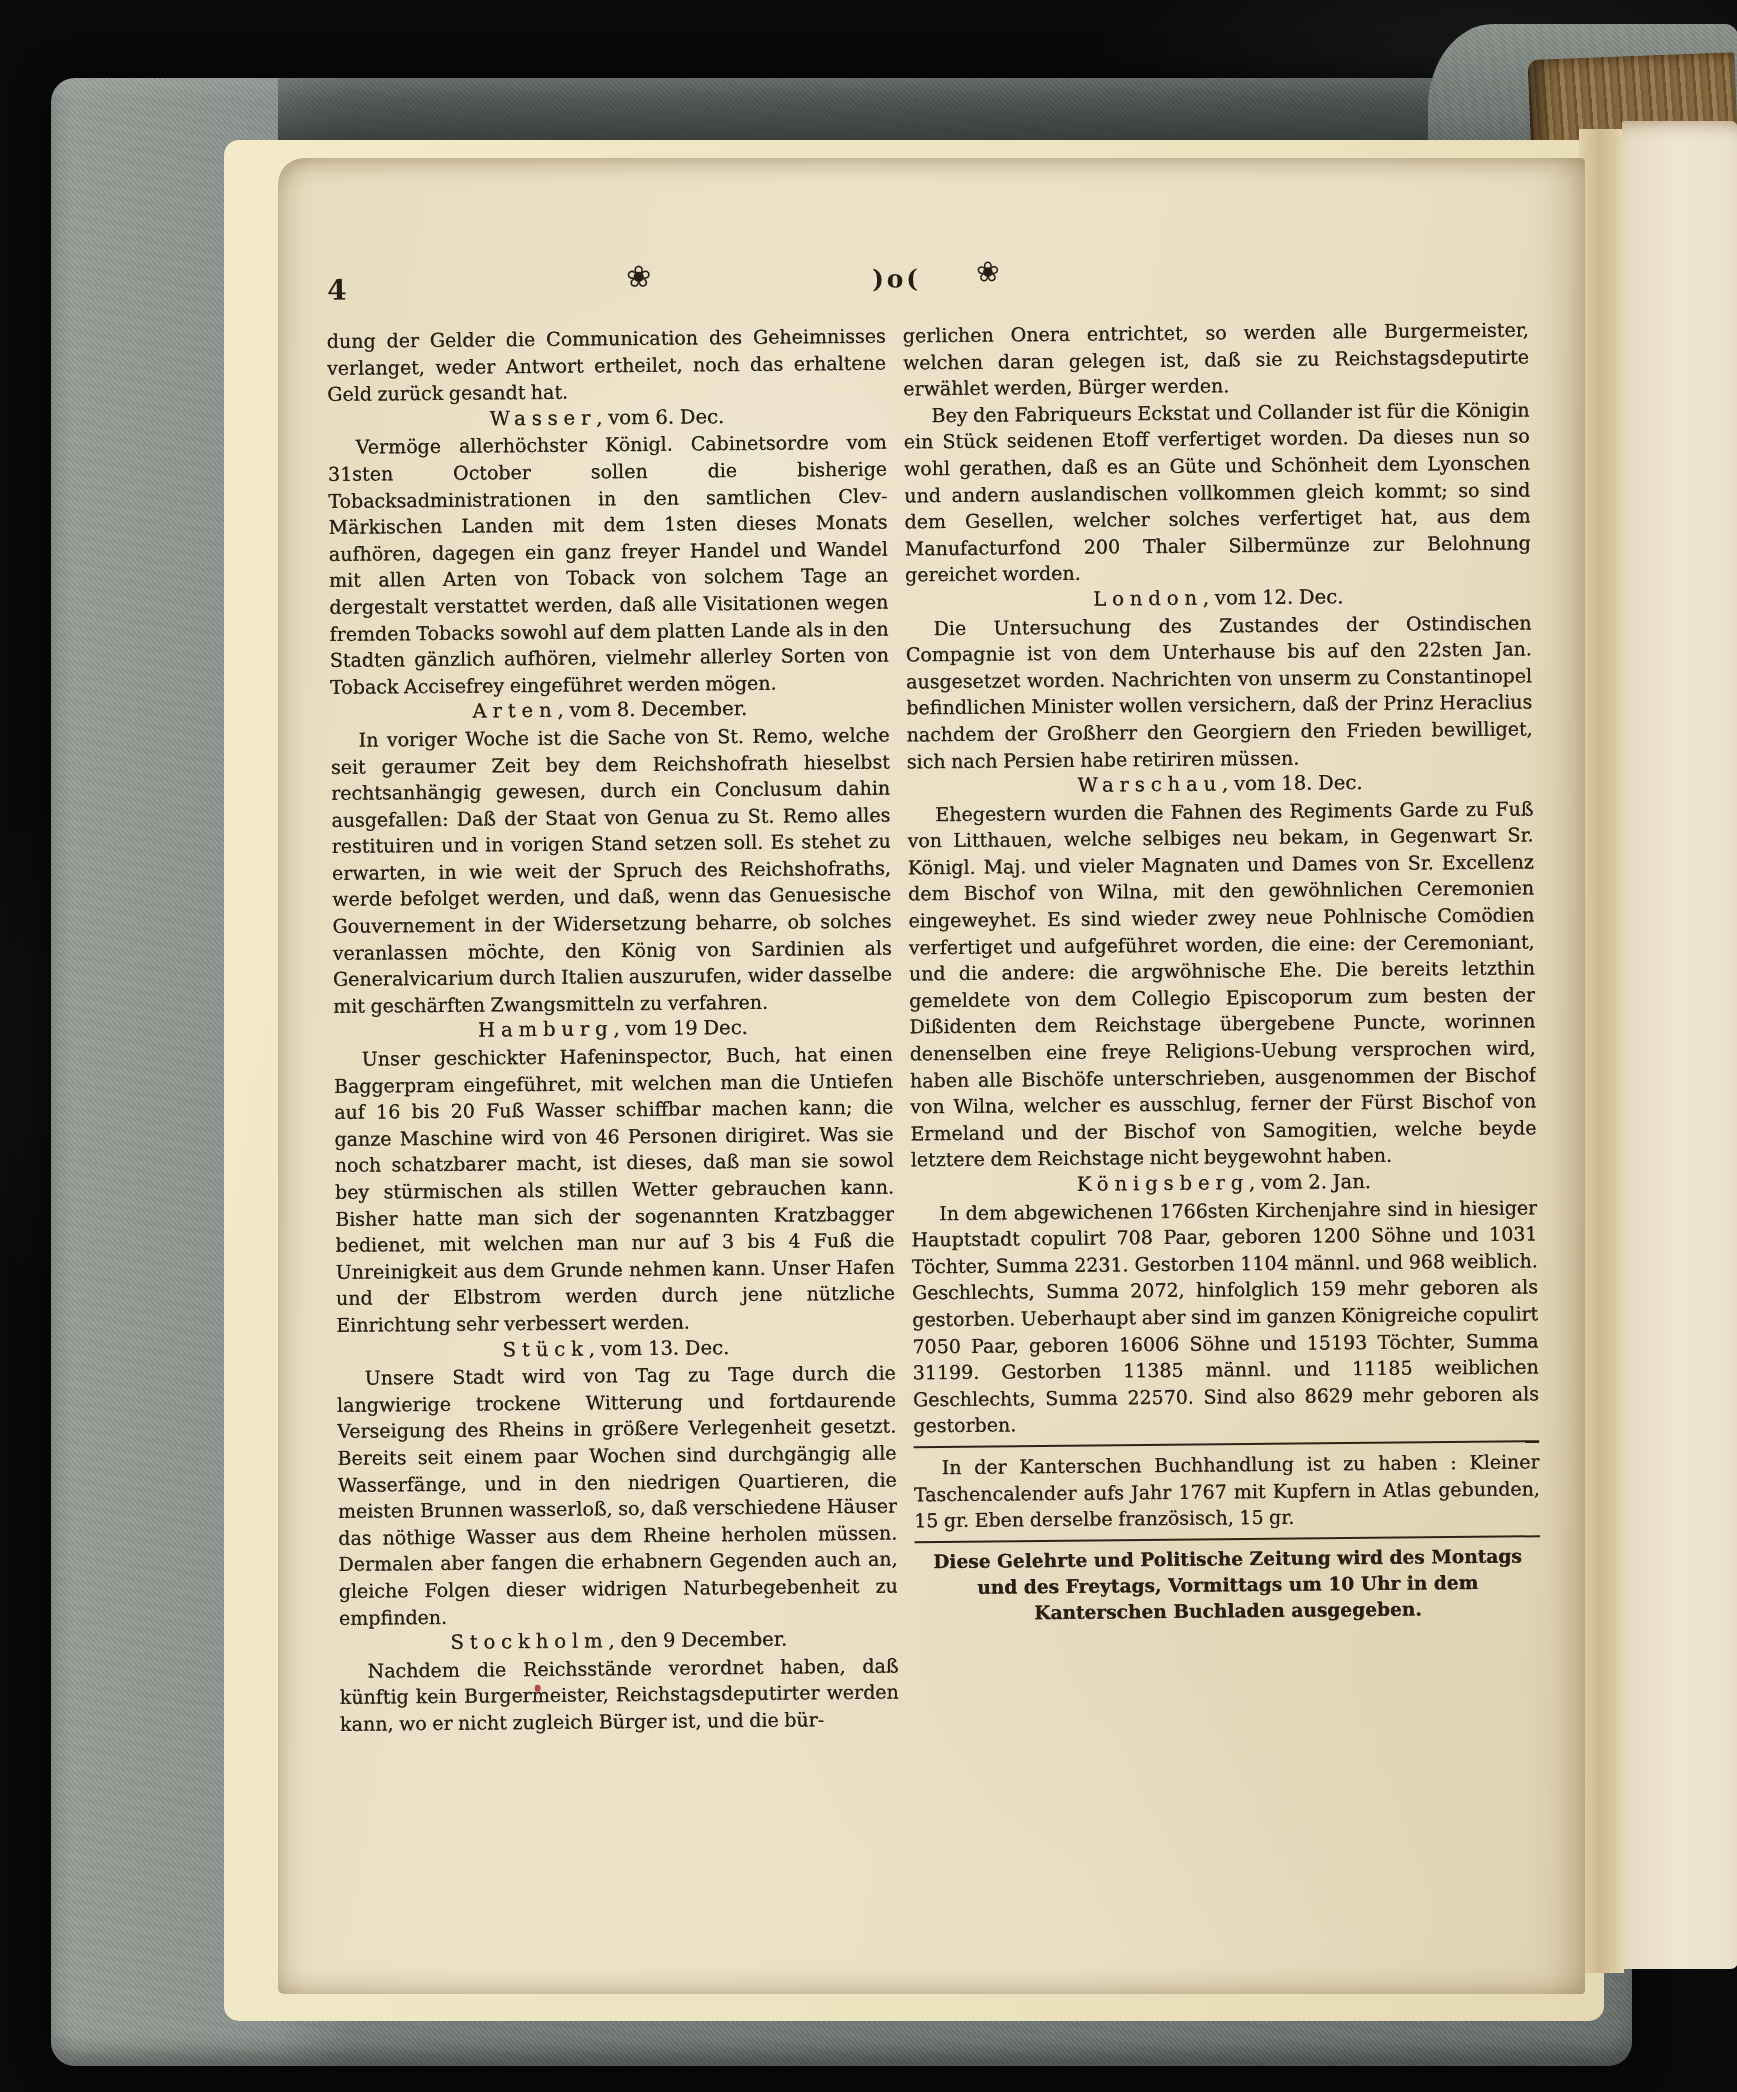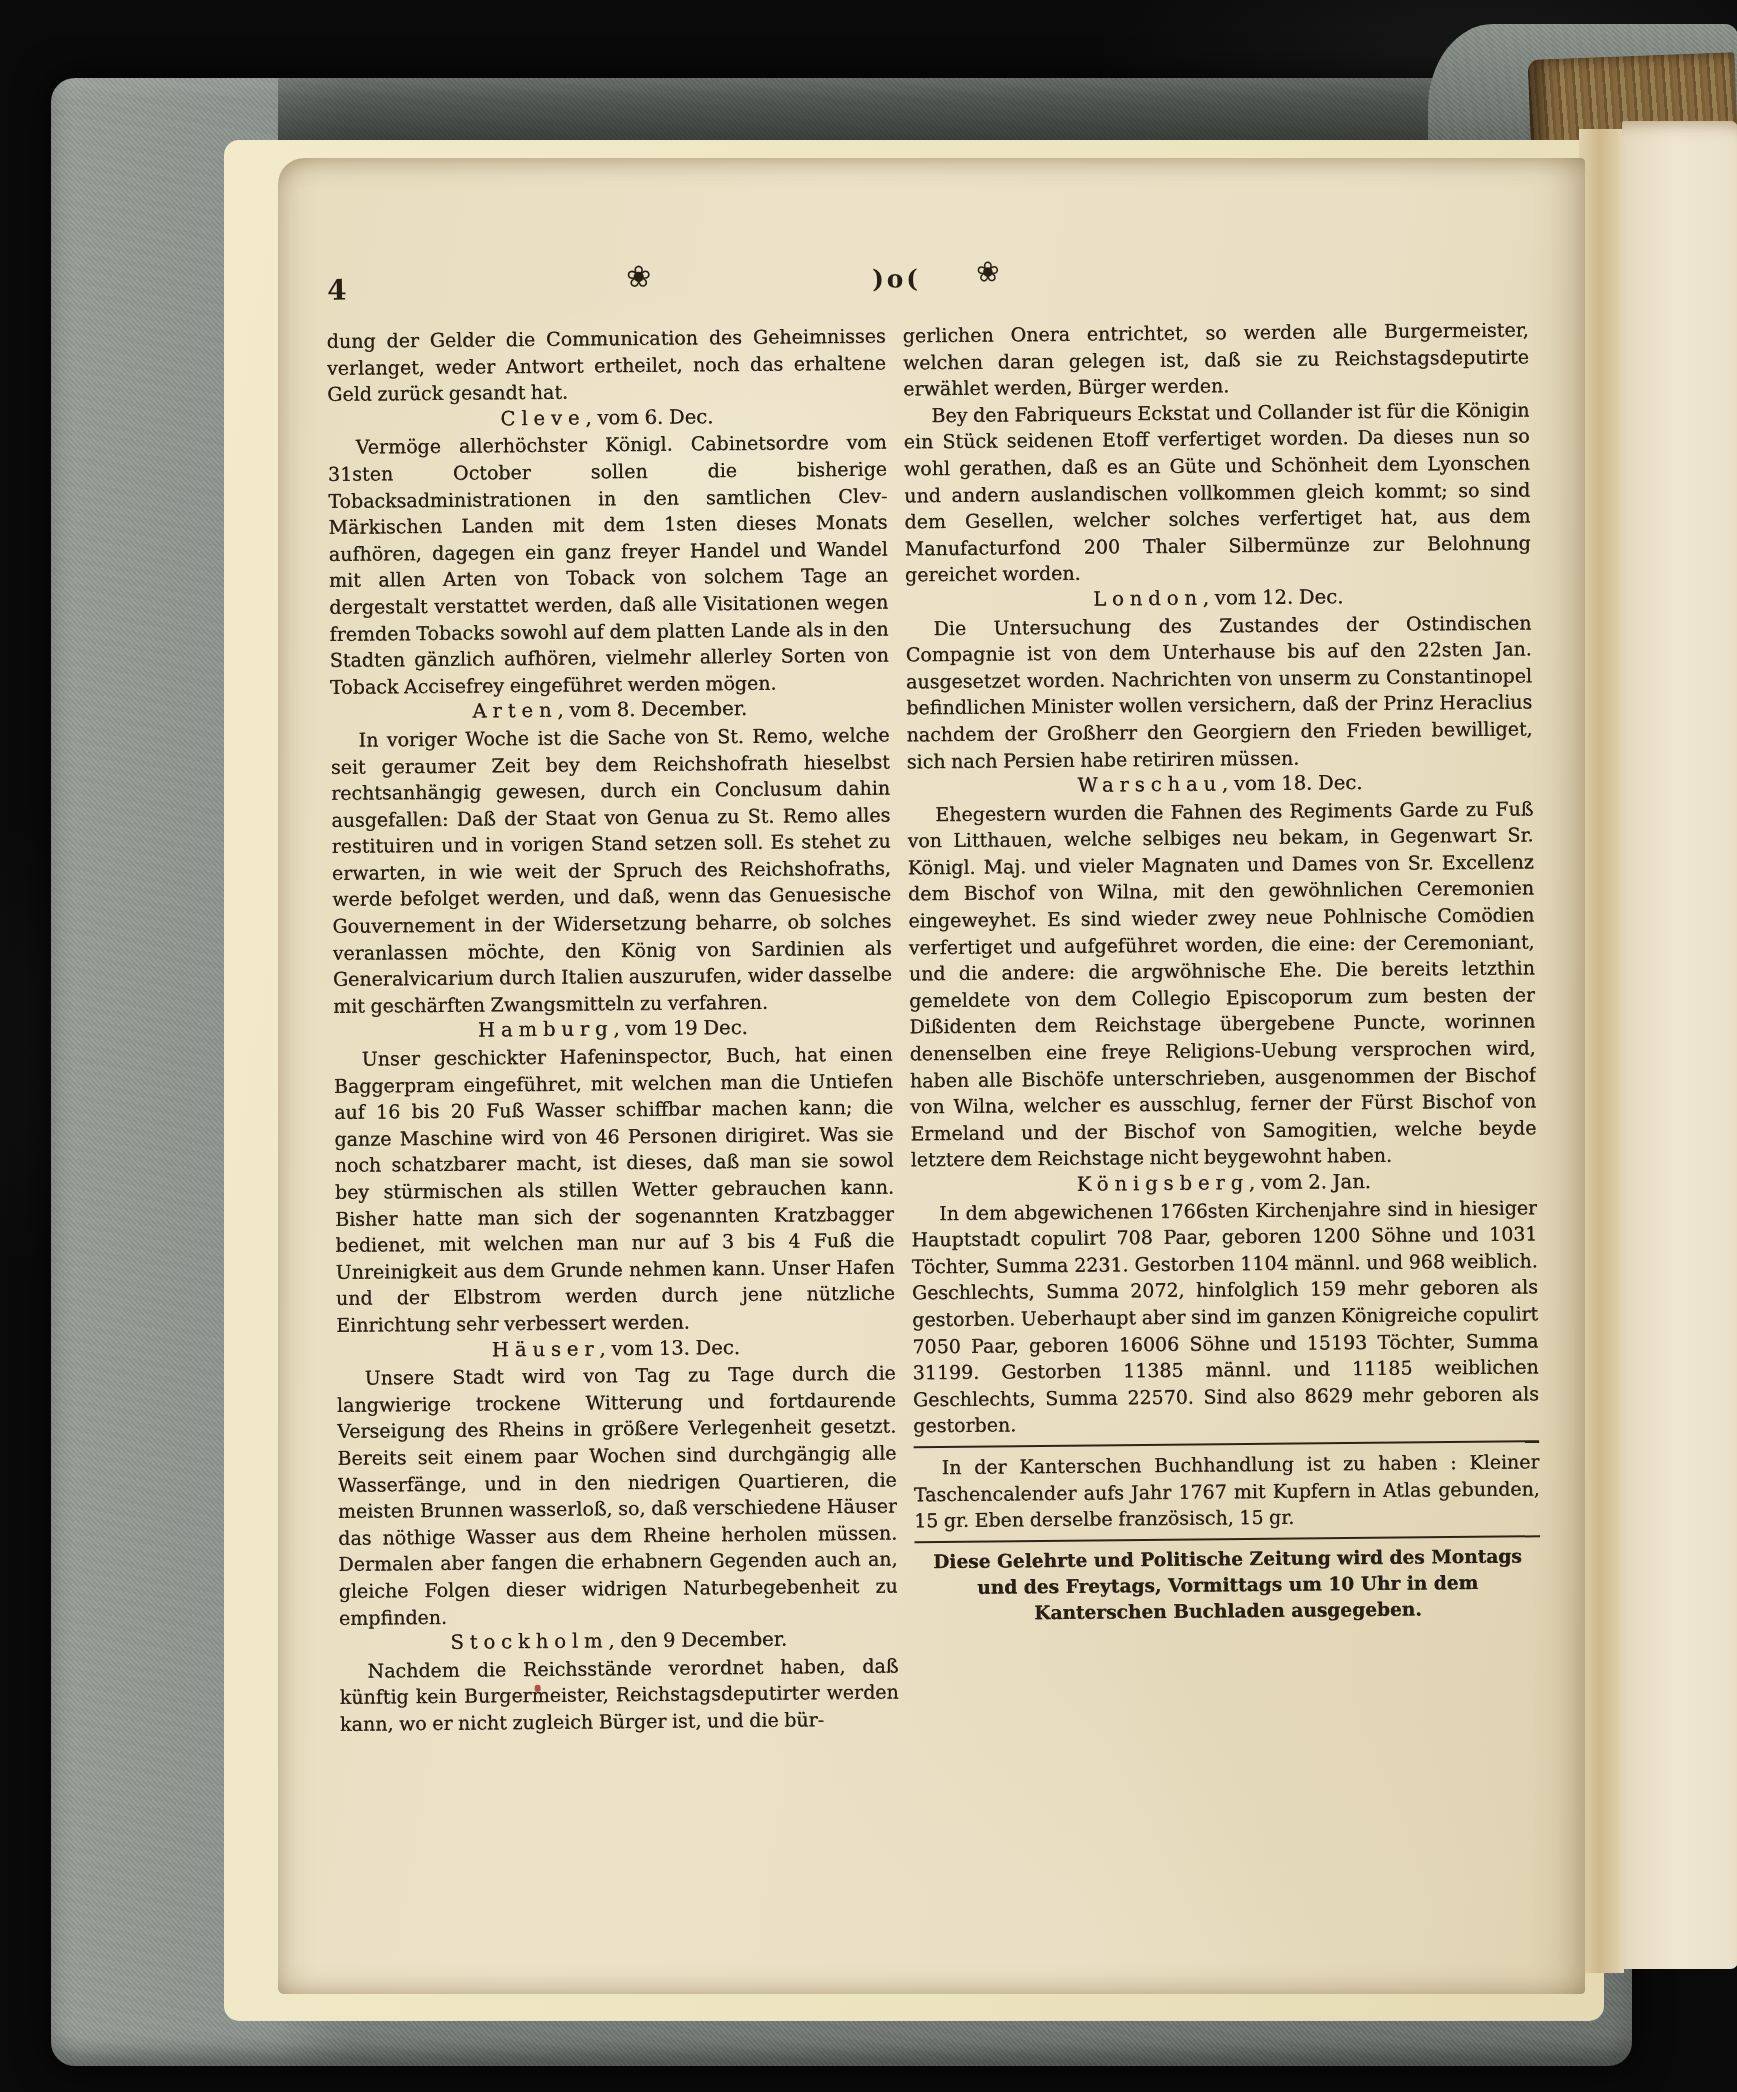--- a/index.html
+++ b/index.html
@@ -123,27 +123,27 @@
         <span class="page-num">4</span>
         <span class="orn orn-1">❀</span>
         <span class="orn orn-mark">)o(</span>
         <span class="orn orn-2">❀</span>
       </div>
 
       <div class="columns">
 
         <div class="col col-left">
           <p>dung der Gelder die Communication des Geheimnisses verlanget, weder Antwort ertheilet, noch das erhaltene Geld zurück gesandt hat.</p>
-          <h3 class="dateline"><span class="city">Cleve</span><span>, vom 6. Dec.</span></h3>
+          <h3 class="dateline"><span class="city">Wasser</span><span>, vom 6. Dec.</span></h3>
           <p class="ind">Vermöge allerhöchster Königl. Cabinetsordre vom 31sten October sollen die bisherige Tobacksadministrationen in den samtlichen Clev-Märkischen Landen mit dem 1sten dieses Monats aufhören, dagegen ein ganz freyer Handel und Wandel mit allen Arten von Toback von solchem Tage an dergestalt verstattet werden, daß alle Visitationen wegen fremden Tobacks sowohl auf dem platten Lande als in den Stadten gänzlich aufhören, vielmehr allerley Sorten von Toback Accisefrey eingeführet werden mögen.</p>
           <h3 class="dateline"><span class="city">Arten</span><span>, vom 8. December.</span></h3>
           <p class="ind">In voriger Woche ist die Sache von St. Remo, welche seit geraumer Zeit bey dem Reichshofrath hieselbst rechtsanhängig gewesen, durch ein Conclusum dahin ausgefallen: Daß der Staat von Genua zu St. Remo alles restituiren und in vorigen Stand setzen soll. Es stehet zu erwarten, in wie weit der Spruch des Reichshofraths, werde befolget werden, und daß, wenn das Genuesische Gouvernement in der Widersetzung beharre, ob solches veranlassen möchte, den König von Sardinien als Generalvicarium durch Italien auszurufen, wider dasselbe mit geschärften Zwangsmitteln zu verfahren.</p>
           <h3 class="dateline"><span class="city">Hamburg</span><span>, vom 19 Dec.</span></h3>
           <p class="ind">Unser geschickter Hafeninspector, Buch, hat einen Baggerpram eingeführet, mit welchen man die Untiefen auf 16 bis 20 Fuß Wasser schiffbar machen kann; die ganze Maschine wird von 46 Personen dirigiret. Was sie noch schatzbarer macht, ist dieses, daß man sie sowol bey stürmischen als stillen Wetter gebrauchen kann. Bisher hatte man sich der sogenannten Kratzbagger bedienet, mit welchen man nur auf 3 bis 4 Fuß die Unreinigkeit aus dem Grunde nehmen kann. Unser Hafen und der Elbstrom werden durch jene nützliche Einrichtung sehr verbessert werden.</p>
-          <h3 class="dateline"><span class="city">Häuser</span><span>, vom 13. Dec.</span></h3>
+          <h3 class="dateline"><span class="city">Stück</span><span>, vom 13. Dec.</span></h3>
           <p class="ind">Unsere Stadt wird von Tag zu Tage durch die langwierige trockene Witterung und fortdaurende Verseigung des Rheins in größere Verlegenheit gesetzt. Bereits seit einem paar Wochen sind durchgängig alle Wasserfänge, und in den niedrigen Quartieren, die meisten Brunnen wasserloß, so, daß verschiedene Häuser das nöthige Wasser aus dem Rheine herholen müssen. Dermalen aber fangen die erhabnern Gegenden auch an, gleiche Folgen dieser widrigen Naturbegebenheit zu empfinden.</p>
           <h3 class="dateline"><span class="city">Stockholm</span><span>, den 9 December.</span></h3>
           <p class="ind">Nachdem die Reichsstände verordnet haben, daß künftig kein Burgermeister, Reichstagsdeputirter werden kann, wo er nicht zugleich Bürger ist, und die bür-</p>
         </div>
 
         <div class="col col-right">
           <p>gerlichen Onera entrichtet, so werden alle Burgermeister, welchen daran gelegen ist, daß sie zu Reichstagsdeputirte erwählet werden, Bürger werden.</p>
           <p class="ind">Bey den Fabriqueurs Eckstat und Collander ist für die Königin ein Stück seidenen Etoff verfertiget worden. Da dieses nun so wohl gerathen, daß es an Güte und Schönheit dem Lyonschen und andern auslandischen vollkommen gleich kommt; so sind dem Gesellen, welcher solches verfertiget hat, aus dem Manufacturfond 200 Thaler Silbermünze zur Belohnung gereichet worden.</p>
           <h3 class="dateline"><span class="city">London</span><span>, vom 12. Dec.</span></h3>
           <p class="ind">Die Untersuchung des Zustandes der Ostindischen Compagnie ist von dem Unterhause bis auf den 22sten Jan. ausgesetzet worden. Nachrichten von unserm zu Constantinopel befindlichen Minister wollen versichern, daß der Prinz Heraclius nachdem der Großherr den Georgiern den Frieden bewilliget, sich nach Persien habe retiriren müssen.</p>

